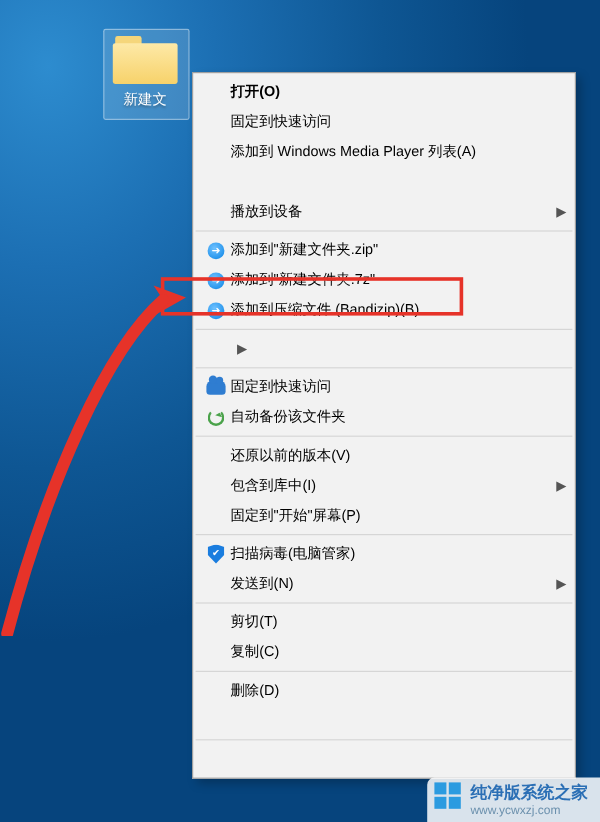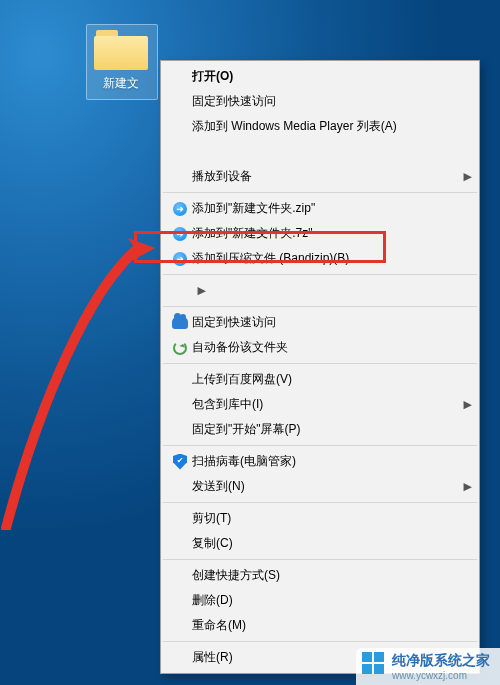--- a/index.html
+++ b/index.html
@@ -272,21 +272,21 @@
       <span class="icon-slot">
           <span class="i-recycle"></span>
         </span>
       <span class="text">自动备份该文件夹</span>
     </div>
 
     <hr class="sep">
 
     <div class="item">
       <span class="icon-slot"></span>
-      <span class="text">上传到百度网盘(V)</span>
+      <span class="text">还原以前的版本(V)</span>
     </div>
     <div class="item">
       <span class="icon-slot"></span>
       <span class="text">包含到库中(I)</span>
       <span class="arrow">▶</span>
     </div>
     <div class="item">
       <span class="icon-slot"></span>
       <span class="text">固定到"开始"屏幕(P)</span>
     </div>
@@ -313,36 +313,30 @@
     </div>
     <div class="item">
       <span class="icon-slot"></span>
       <span class="text">复制(C)</span>
     </div>
 
     <hr class="sep">
 
     <div class="item">
       <span class="icon-slot"></span>
-      <span class="text">创建快捷方式(S)</span>
-    </div>
-    <div class="item">
-      <span class="icon-slot"></span>
       <span class="text">删除(D)</span>
     </div>
     <div class="item">
       <span class="icon-slot"></span>
-      <span class="text">重命名(M)</span>
-    </div>
-
-    <hr class="sep">
-
-    <div class="item">
-      <span class="icon-slot"></span>
-      <span class="text">属性(R)</span>
+    </div>
+
+    <hr class="sep">
+
+    <div class="item">
+      <span class="icon-slot"></span>
     </div>
 
   </div>
 
   <div class="highlight-box" style="left:134px; top:231px; width:246px; height:26px;"></div>
 
   <svg class="anno-arrow" style="left:0px; top:230px;" width="165" height="300" viewBox="0 0 165 300">
     <defs></defs>
     <polygon points="128,8 155,18 130,32 136,20" fill="#e63329"></polygon>
     <path d="M136 20 C 90 60, 40 170, 6 298" stroke="#e63329" stroke-width="10" fill="none" stroke-linecap="round"></path>

